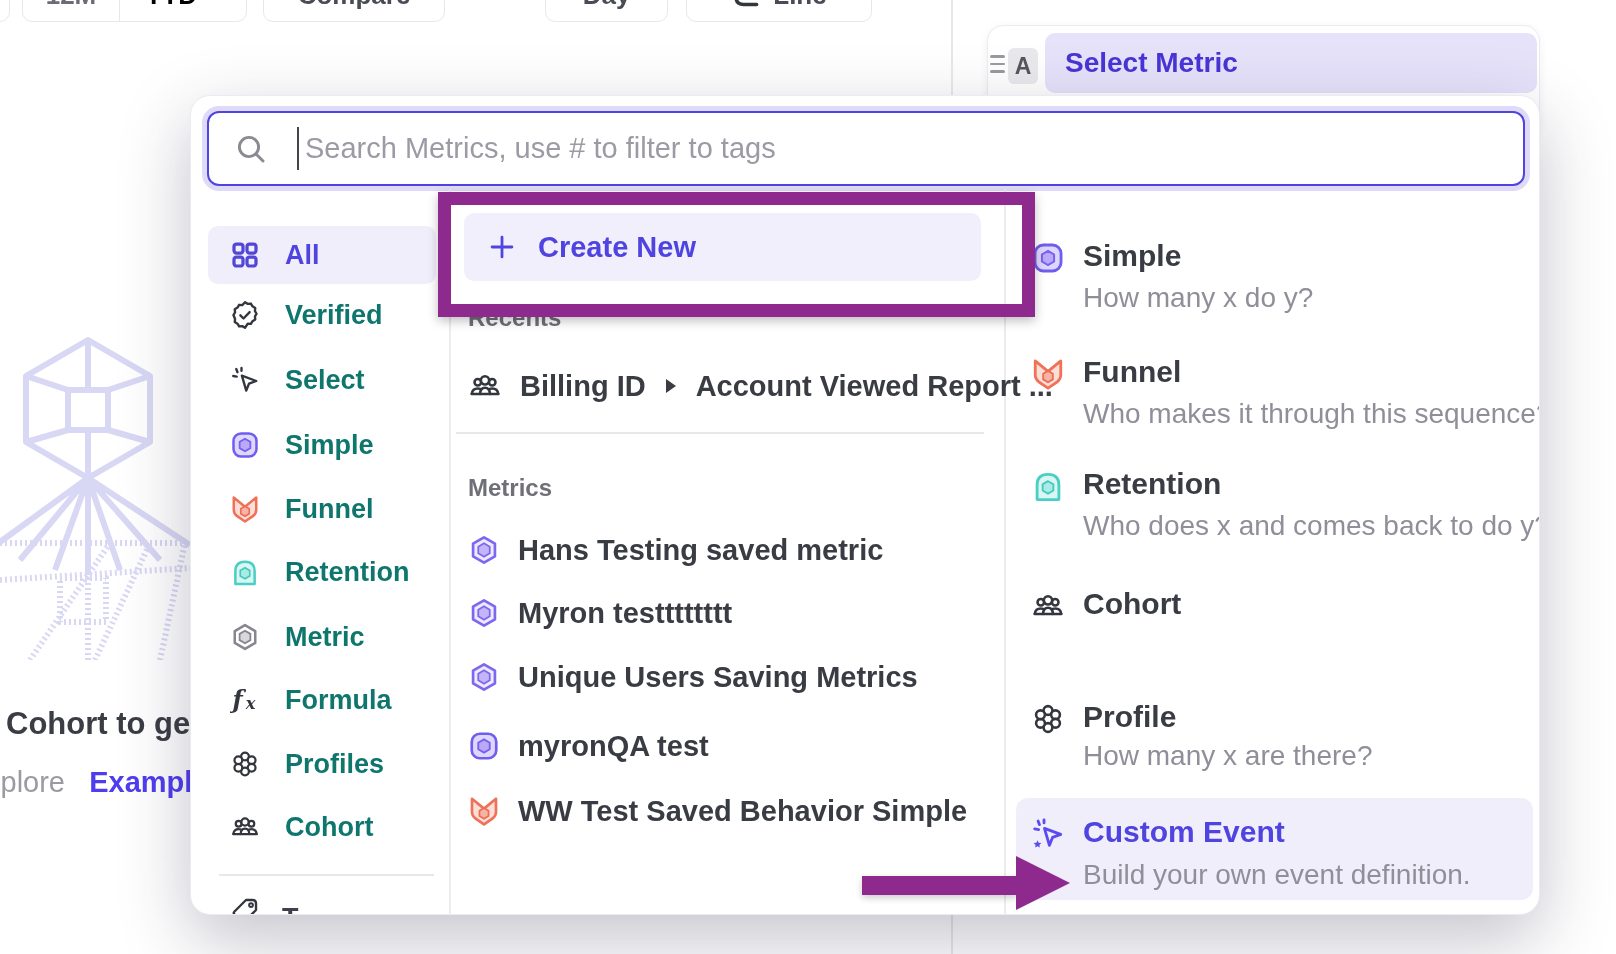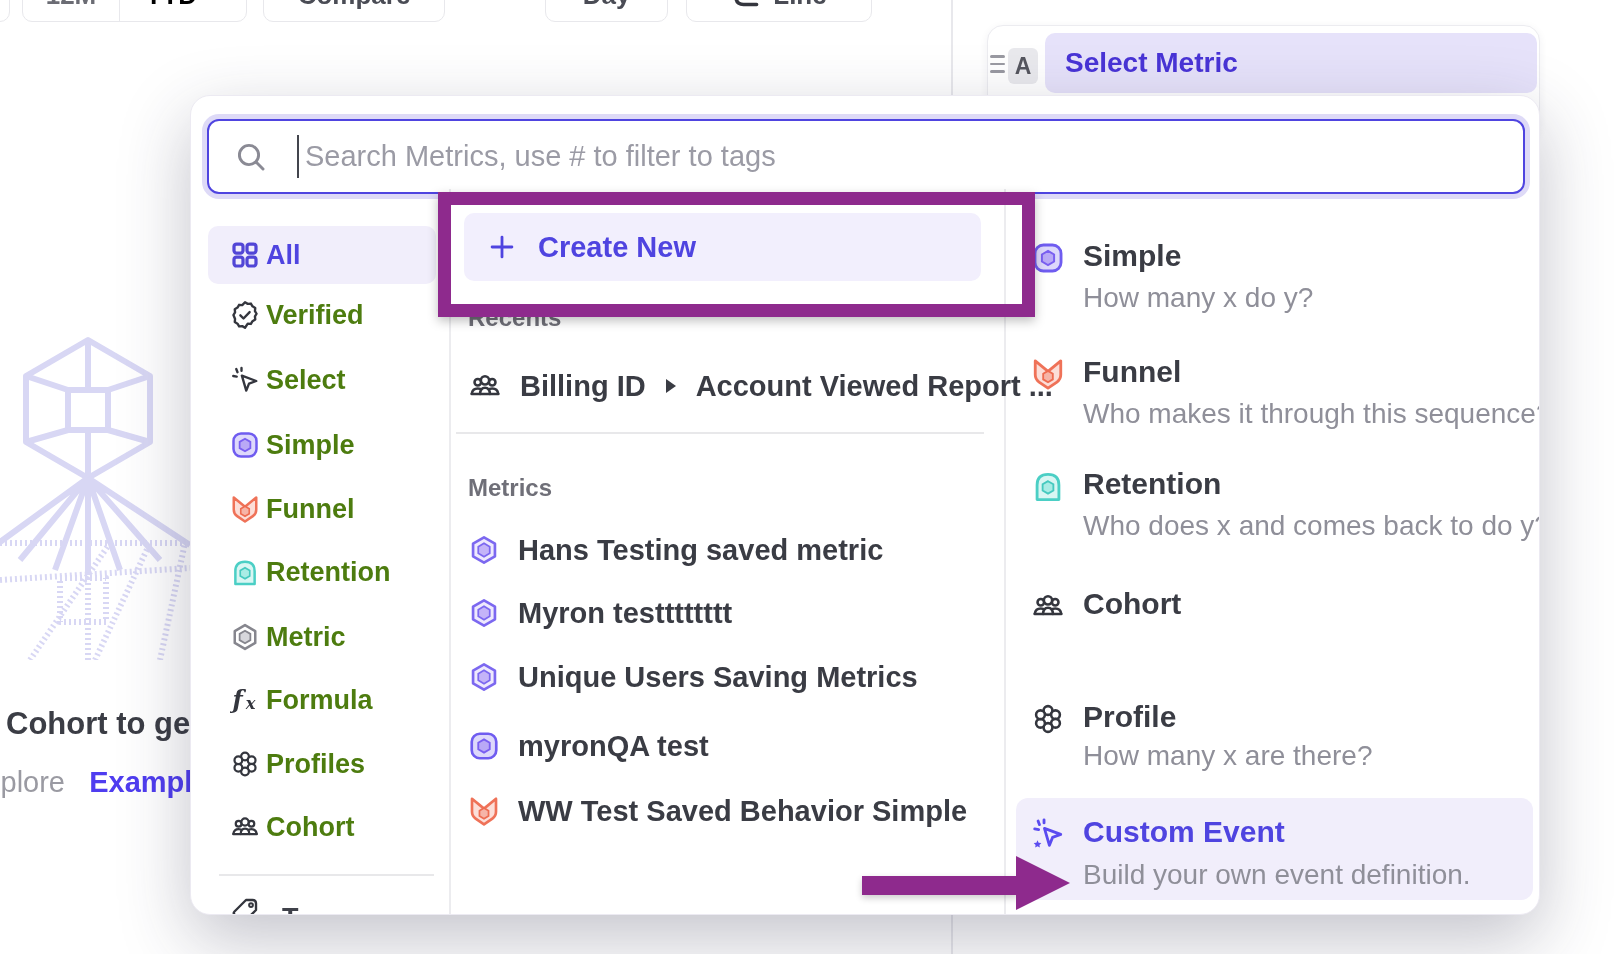--- a/index.html
+++ b/index.html
@@ -36,34 +36,34 @@
     color:#3b3d45; white-space:nowrap; }
   .bg-explore { position:absolute; left:-14px; top:766px; font-size:29px; white-space:nowrap; }
   .bg-explore .gray { color:#9a9aa2; }
   .bg-explore .link { color:#4f3df0; font-weight:600; }
 
   
   .modal { position:absolute; left:190px; top:95px; width:1350px; height:820px;
     background:#fff; border:1px solid #eceaf2; border-radius:20px;
     box-shadow:0 24px 70px rgba(40,40,70,.28); overflow:hidden; }
 
-  .search-wrap { position:absolute; left:16px; top:23px; width:1318px; height:75px; }
+  .search-wrap { position:absolute; left:16px; top:15px; width:1318px; height:75px; }
   .search-input { width:100%; height:100%; border:2.5px solid #4f44e0; border-radius:12px;
     box-shadow:0 0 0 5px #dedaf7; padding-left:96px; font-size:29px; color:#3a3c44;
     font-family:"Liberation Sans", sans-serif; outline:none; }
   .search-input::placeholder { color:#9b9ba5; }
   .search-icon { position:absolute; left:28px; top:22px; }
   .caret { position:absolute; left:90px; top:16px; width:2px; height:43px; background:#43454d; }
 
   .vdiv { position:absolute; top:93px; width:1.5px; height:727px; background:#ececef; }
 
   .side-row { position:absolute; left:17px; width:228px; height:58px; display:flex;
-    align-items:center; gap:6px; padding-left:22px; border-radius:10px; cursor:pointer; }
+    align-items:center; gap:25px; padding-left:22px; border-radius:10px; cursor:pointer; }
   .side-row.selected { background:#f1eefb; }
-  .side-row .lbl { font-size:27px; font-weight:600; color:#4d7c0f; }
+  .side-row .lbl { font-size:27px; font-weight:600; color:#0f766e; }
   .side-row.selected .lbl { color:#4f44e0; }
   .side-hdiv { position:absolute; left:28px; top:778px; width:215px; height:1.5px; background:#e8e8ea; }
 
   .create-btn { position:absolute; left:273px; top:117px; width:517px; height:68px;
     background:#f2effd; border-radius:10px; display:flex; align-items:center; gap:22px;
     padding-left:24px; cursor:pointer; }
   .create-btn .lbl { color:#4f44e0; font-size:29px; font-weight:600; }
 
   .sec-label { position:absolute; left:277px; font-size:24px; font-weight:700; color:#6f6f78; }
 

